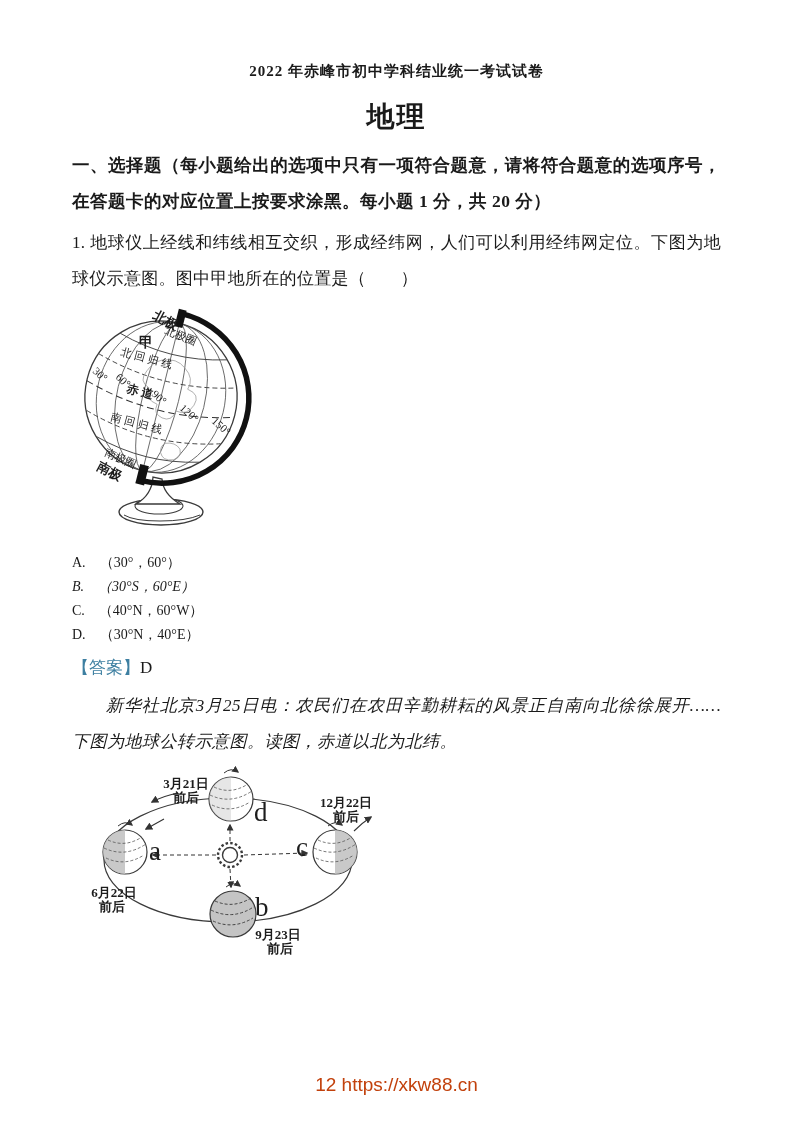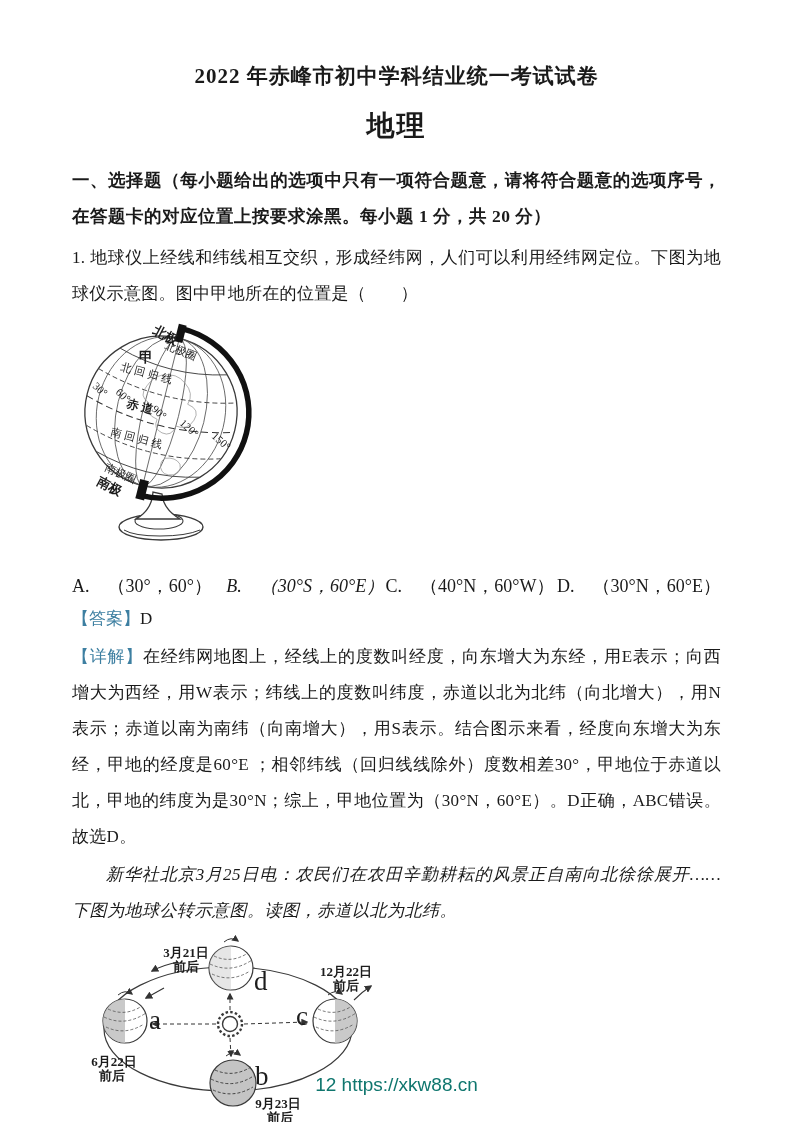--- a/index.html
+++ b/index.html
@@ -7,57 +7,57 @@
     position:relative;
     width:793px;height:1122px;
     margin:0 auto;
     background:#ffffff;
     font-family:"Liberation Serif","DejaVu Serif",serif;
     color:#1a1a1a;
     overflow:hidden;
   }
   .content{padding:62px 72px 0 72px;}
   .doc-title{
-    text-align:center;font-size:21px;font-weight:bold;
+    text-align:center;font-size:15px;font-weight:bold;
     margin:0;letter-spacing:1px;
   }
   .doc-subject{
     text-align:center;font-size:28px;font-weight:bold;
     margin:17px 0 0 0;letter-spacing:2px;
   }
   .section-heading{
-    margin-top:17px;font-size:17.5px;font-weight:bold;
+    margin-top:11px;font-size:17.5px;font-weight:bold;
     line-height:36px;text-align:justify;letter-spacing:0.5px;
   }
   .stem{
     margin-top:6px;font-size:17px;line-height:36px;
     text-align:justify;letter-spacing:0.3px;
   }
   .figure{margin:4px 0 0 -14px;}
   .figure svg{display:block;}
   .options{
-    display:flex;margin-top:20px;font-size:18px;line-height:24px;
+    display:flex;margin-top:12px;font-size:14px;line-height:24px;flex-direction:column;
   }
   .opt{white-space:nowrap;}
   .opt-a{width:161px;}
   .opt-b{width:166px;font-style:italic;}
   .opt-c{width:179px;}
   .tagline{font-size:17px;line-height:36px;margin-top:3px;}
   .tag{color:#3d7fa1;margin-top:40px;}
   .detail{
     font-size:17px;line-height:36px;text-align:justify;
     letter-spacing:0.3px;margin-top:2px;
   }
   .passage{
     font-size:17px;line-height:36px;text-align:justify;
     font-style:italic;text-indent:2em;letter-spacing:0.5px;margin-top:2px;
   }
   .footer{
     position:absolute;left:0;right:0;bottom:26px;
-    text-align:center;color:#0f766e;font-size:19px;
+    text-align:center;color:#c2410c;font-size:19px;
     font-family:"Liberation Sans","DejaVu Sans",sans-serif;
   }
   svg text{font-family:"Liberation Serif","DejaVu Serif",serif;fill:#1c1c1c;}
   .g-small{font-size:11px;}
   .g-med{font-size:12px;font-weight:bold;}
   .g-big{font-size:13px;font-weight:bold;}
   .o-letter{font-size:27px;}
   .o-date{font-size:13px;font-weight:bold;text-anchor:middle;}
 </style>
 </head>
@@ -118,31 +118,28 @@
         <text x="52" y="119" class="g-small" transform="rotate(15 52 119)" style="letter-spacing:3px;">南回归线</text>
         <text x="46" y="154" class="g-small" transform="rotate(24 46 154)">南极圈</text>
         <text x="38" y="168" class="g-big" transform="rotate(28 38 168)">南极</text>
       </svg>
     </div>
 
     <div class="options">
       <span class="opt opt-a"><span>A.</span>　<span>（30°，60°）</span></span>
       <span class="opt opt-b"><span>B.</span>　<span>（30°S，60°E）</span></span>
       <span class="opt opt-c"><span>C.</span>　<span>（40°N，60°W）</span></span>
-      <span class="opt"><span>D.</span>　<span>（30°N，60°E）</span></span>
+      <span class="opt"><span>D.</span>　<span>（30°N，40°E）</span></span>
     </div>
 
     <div class="tagline">
       <span class="tag">【答案】</span><span>D</span>
     </div>
 
 
-    <div class="detail">
-      <span class="tag">【详解】</span><span>在经纬网地图上，经线上的度数叫经度，向东增大为东经，用E表示；向西增大为西经，用W表示；纬线上的度数叫纬度，赤道以北为北纬（向北增大），用N表示；赤道以南为南纬（向南增大），用S表示。结合图示来看，经度向东增大为东经，甲地的经度是60°E ；相邻纬线（回归线线除外）度数相差30°，甲地位于赤道以北，甲地的纬度为是30°N；综上，甲地位置为（30°N，60°E）。D正确，ABC错误。故选D。</span>
-    </div>
 
     <div class="passage">新华社北京3月25日电：农民们在农田辛勤耕耘的风景正自南向北徐徐展开……下图为地球公转示意图。读图，赤道以北为北纬。</div>
 
     <div class="figure">
       <svg width="380" height="212" viewBox="0 0 380 212">
         <defs>
           <marker id="ah2" viewBox="0 0 10 10" refX="8" refY="5" markerWidth="7" markerHeight="7" orient="auto">
             <path d="M0,0 L10,5 L0,10 z" fill="#333"></path>
           </marker>
         </defs>

